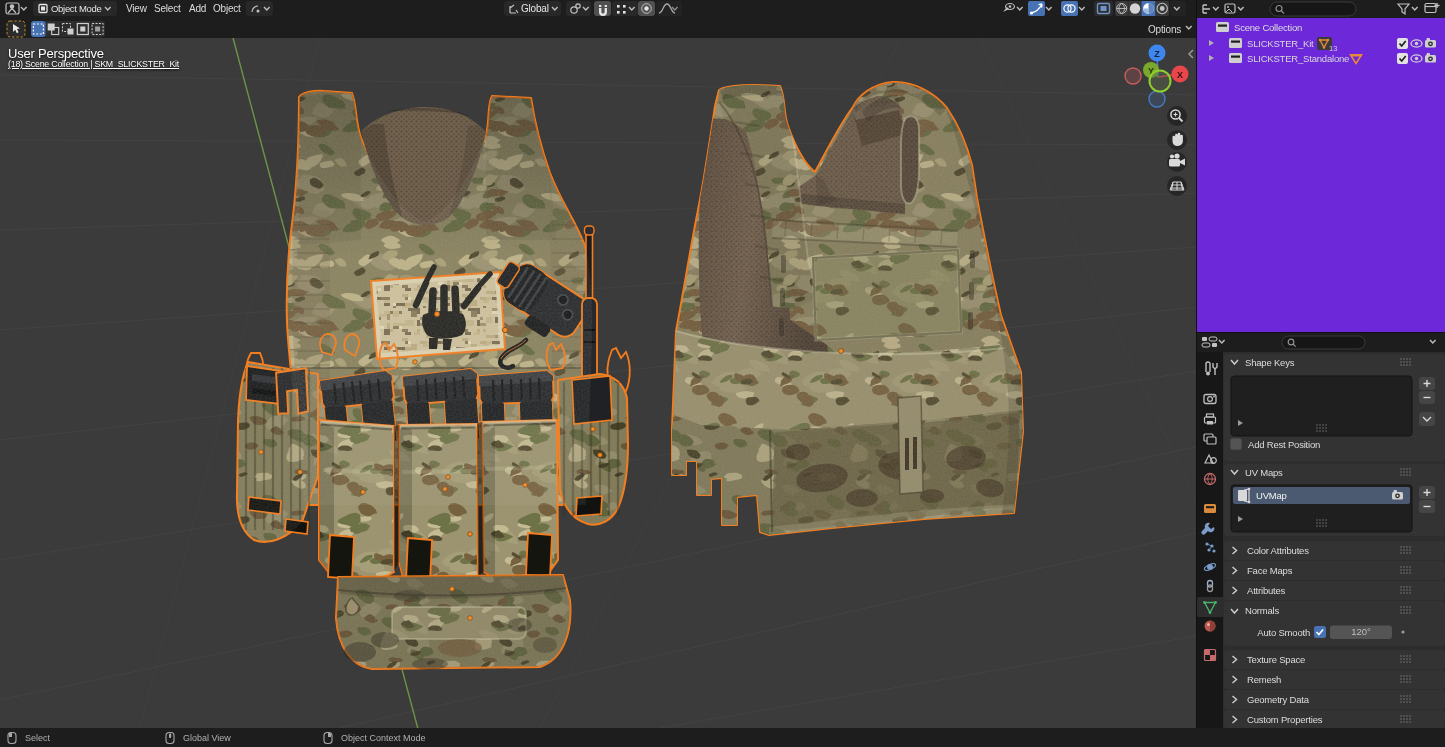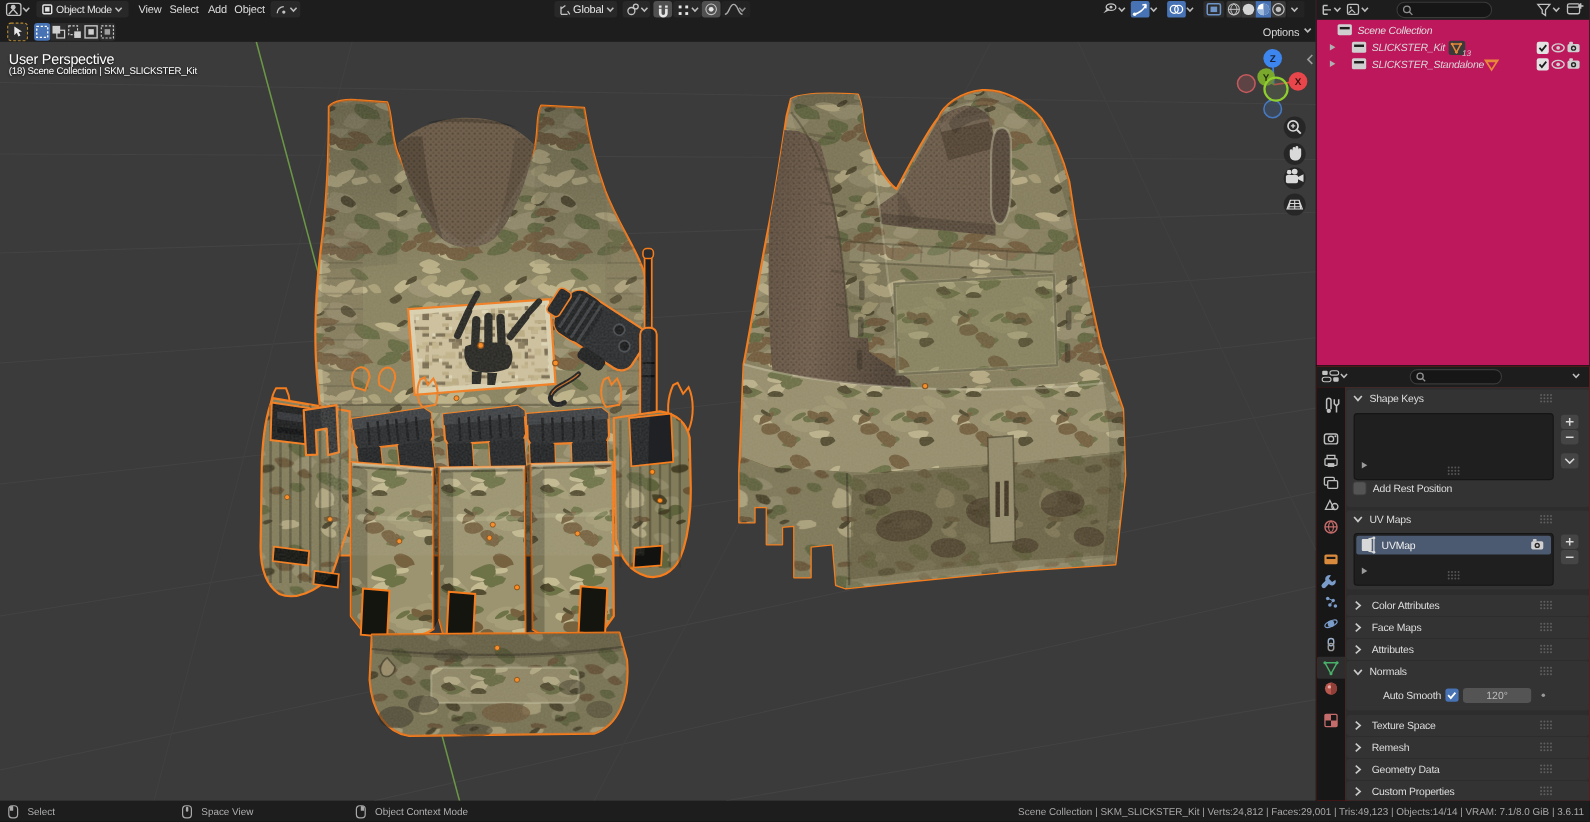--- a/index.html
+++ b/index.html
@@ -1,21 +1,21 @@
 <!DOCTYPE html>
 <html><head>
 <meta charset="utf-8">
 <style>
   * { margin:0; padding:0; box-sizing:border-box; }
   html,body { width:1445px; height:747px; overflow:hidden; background:#101010; }
   body { font-family:"Liberation Sans", sans-serif; color:#d0d0d0; position:relative; }
   .abs { position:absolute; }
   #vp { left:0; top:0; width:1196px; height:728px; background:#3b3b3b; }
   #vphead { left:0; top:0; width:1196px; height:38px; background:#1d1d1d; }
-  #outliner { left:1197px; top:0; width:248px; height:332px; background:#be185d;font-style:italic; }
+  #outliner { left:1197px; top:0; width:248px; height:332px; background:#6d28d9; }
   #props { left:1197px; top:333px; width:298px; height:395px; background:#b91c1c; }
   #status { left:0; top:728px; width:1445px; height:19px; background:#1d1d1d; font-size:9px; color:#b0b0b0; }
   .stxt { position:absolute; top:5px; }
   svg { display:block; }
   text { font-family:"Liberation Sans", sans-serif; }
 </style>
 </head>
 <body>
 
 <div id="vp" class="abs">
@@ -727,21 +727,21 @@
         <circle cx="1177" cy="162" r="10" fill="#232323" fill-opacity="0.85"></circle>
         <rect x="1169" y="159" width="11" height="7.5" rx="1.5" fill="#d9d9d9"></rect>
         <path d="M1180,161 l5,-2.5 l0,7 l-5,-2.5 Z" fill="#d9d9d9"></path>
         <circle cx="1172" cy="156.5" r="2.1" fill="#d9d9d9"></circle>
         <circle cx="1177" cy="156" r="2.6" fill="#d9d9d9"></circle>
         <circle cx="1177" cy="186" r="10" fill="#232323" fill-opacity="0.85"></circle>
         <path d="M1170,190 l3,-8 l8,0 l3,8 Z M1173,182 l-1.5,8 M1177,182 l0,8 M1181,182 l1.5,8 M1171.5,185 l11,0 M1170.5,188 l13,0" stroke="#d9d9d9" stroke-width="1" fill="none"></path>
       </g>
   </svg>
   <div class="abs" style="left:8px; top:46px; font-size:13px; letter-spacing:-0.2px; color:#ffffff; text-shadow:0 1px 2px rgba(0,0,0,.85);">User Perspective</div>
-  <div class="abs" style="left:8px; top:59px; font-size:8.8px; letter-spacing:-0.2px; color:#ffffff; text-shadow:0 1px 2px rgba(0,0,0,.85);">(18) Scene Collection | SKM_SLICKSTER_Kit</div>
+  <div class="abs" style="left:8px; top:59px; font-size:8.8px; letter-spacing:-0.2px; color:#ffffff; text-shadow:0 1px 2px rgba(0,0,0,.85);text-decoration:underline;">(18) Scene Collection | SKM_SLICKSTER_Kit</div>
 </div>
 
 <div id="vphead" class="abs">
 <svg width="1196" height="38" viewBox="0 0 1196 38" style="position:absolute;left:0;top:0;">
       <rect x="6" y="3" width="13" height="11" rx="2" fill="none" stroke="#c2c2c2" stroke-width="1.2"></rect>
       <circle cx="12" cy="6.5" r="2.2" fill="#c2c2c2"></circle>
       <path d="M8,13 L12,8.5 L16,13" stroke="#c2c2c2" stroke-width="1.2" fill="none"></path>
       <path d="M21,7 l2.8,3 l2.8,-3" stroke="#bdbdbd" stroke-width="1.4" fill="none" transform="scale(1.0)"></path>
       <rect x="33" y="1" width="84" height="15" rx="3" fill="#282828"></rect>
       <rect x="39" y="4.5" width="8" height="8" rx="1" fill="none" stroke="#e5e5e5" stroke-width="1.3"></rect>
@@ -1189,16 +1189,15 @@
       <g transform="translate(166,4.5)">
         <rect x="0" y="0" width="8" height="11" rx="3" fill="none" stroke="#a8a8a8" stroke-width="1.1"></rect>
         <rect x="3" y="1" width="2.2" height="4.5" rx="1" fill="#a8a8a8"></rect>
       </g>
       <g transform="translate(324,4.5)">
         <rect x="0" y="0" width="8" height="11" rx="3" fill="none" stroke="#a8a8a8" stroke-width="1.1"></rect>
         <path d="M7,1.2 a3,3 0 0 0 -3,-0.7 l0,4 l3,0 Z" fill="#a8a8a8"></path>
       </g>
     </svg>
   <span class="stxt" style="left:25px;">Select</span>
-  <span class="stxt" style="left:183px;">Space View</span>
+  <span class="stxt" style="left:183px;">Global View</span>
   <span class="stxt" style="left:341px;">Object Context Mode</span>
-  <span class="stxt" style="right:5px; color:#a8a8a8;">Scene Collection | SKM_SLICKSTER_Kit | Verts:24,812 | Faces:29,001 | Tris:49,123 | Objects:14/14 | VRAM: 7.1/8.0 GiB | 3.6.11</span>
 </div>
 
 </body></html>

